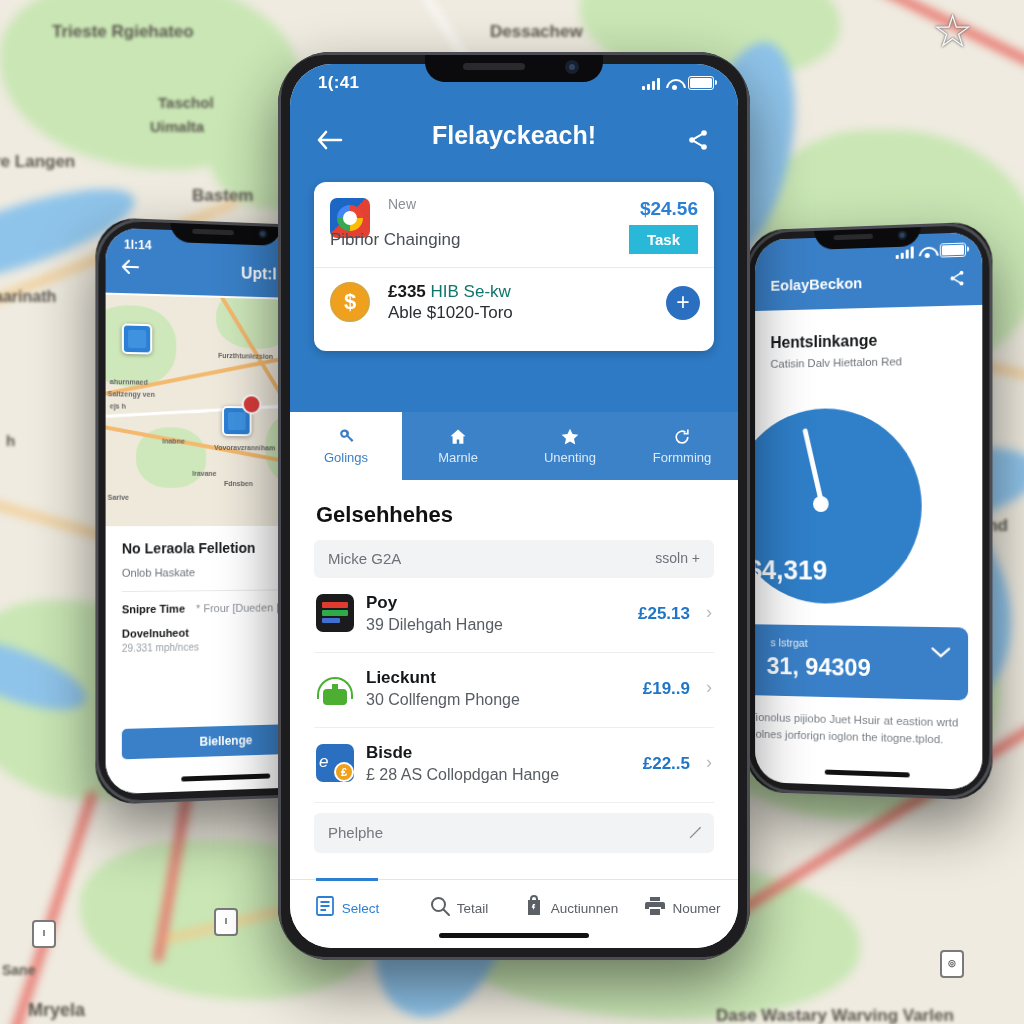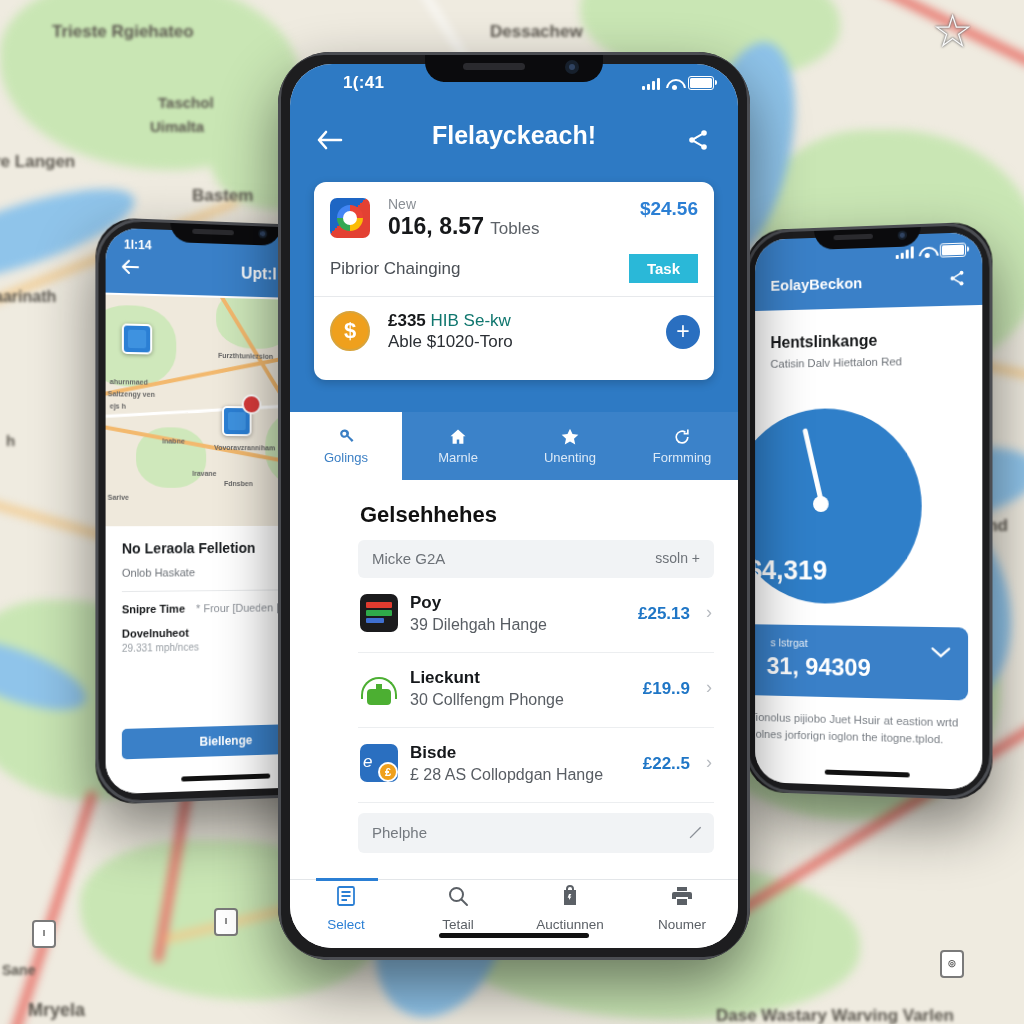--- a/index.html
+++ b/index.html
@@ -48,21 +48,21 @@
   .notch .cam{position:absolute;background:#17202c;border-radius:50%;}
   .notch .cam::after{content:"";position:absolute;left:26%;top:26%;width:48%;height:48%;
          border-radius:50%;background:#2f4260;}
 
   .homebar{position:absolute;bottom:8px;left:50%;transform:translateX(-50%);
            height:5px;background:#111;border-radius:3px;}
 
   
   .blue{background:#2e7ac4;}
   .statusbar{position:absolute;top:0;left:0;right:0;height:44px;color:#fff;}
-  .statusbar .time{position:absolute;left:28px;top:9px;font-size:17px;font-weight:bold;letter-spacing:.3px;margin-left:25px;}
+  .statusbar .time{position:absolute;left:28px;top:9px;font-size:17px;font-weight:bold;letter-spacing:.3px;}
   .statusbar .icons{position:absolute;right:24px;top:12px;display:flex;align-items:flex-end;gap:6px;}
   .bars{display:flex;align-items:flex-end;gap:2px;height:12px;}
   .bars i{display:block;width:3px;background:#fff;border-radius:1px;}
   .bars i:nth-child(1){height:4px}.bars i:nth-child(2){height:6px}
   .bars i:nth-child(3){height:9px}.bars i:nth-child(4){height:12px}
   .wifi{width:16px;height:12px;position:relative;}
   .wifi::before{content:"";position:absolute;left:0;top:1px;width:16px;height:16px;
     border:2.5px solid #fff;border-radius:50%;clip-path:polygon(0 0,100% 0,100% 45%,0 45%);}
   .wifi::after{content:"";position:absolute;left:5.5px;top:7px;width:5px;height:5px;background:#fff;border-radius:50%;}
   .batt{width:24px;height:12px;border:1.6px solid #fff;border-radius:3px;position:relative;}
@@ -103,39 +103,39 @@
   .plus{position:absolute;right:14px;top:18px;width:34px;height:34px;border-radius:50%;
         background:#2a6fc0;color:#fff;font-size:23px;text-align:center;line-height:32px;}
 
   .tabs{position:absolute;left:0;right:0;top:348px;height:68px;display:flex;}
   .tab{flex:1;position:relative;display:flex;flex-direction:column;align-items:center;justify-content:center;
        background:#3b82c9;color:#dbe9f7;gap:3px;}
   .tab.active{background:#fff;color:#3b7fc4;}
   .tab .tlabel{font-size:13px;}
   .tabsvg{width:20px;height:20px;display:block;}
 
-  .listarea{position:absolute;left:0;right:0;top:416px;bottom:68px;background:#fff;overflow:hidden;margin-left:44px;}
+  .listarea{position:absolute;left:0;right:0;top:416px;bottom:68px;background:#fff;overflow:hidden;}
   .sect-title{margin:22px 26px 12px;font-size:22px;font-weight:bold;color:#111;}
   .filter{margin:0 24px;height:38px;background:#f1f3f5;border-radius:6px;position:relative;}
   .filter .ft{position:absolute;left:14px;top:10px;font-size:15px;color:#6d7278;}
   .filter .fr{position:absolute;right:14px;top:10px;font-size:14px;color:#6d7278;}
   .lrow{position:relative;margin:0 24px;height:74px;border-bottom:1px solid #eceef0;}
   .lico{position:absolute;left:2px;top:16px;width:38px;height:38px;border-radius:7px;}
   .lrow .n{position:absolute;left:52px;top:15px;font-size:17px;font-weight:bold;color:#15181b;}
   .lrow .d{position:absolute;left:52px;top:38px;font-size:16px;color:#585d63;}
   .lrow .p{position:absolute;right:24px;top:26px;font-size:17px;font-weight:bold;color:#1f76c6;}
   .lrow .ch{position:absolute;right:2px;top:24px;font-size:18px;color:#b7bbc0;}
   .footrow{margin:10px 24px 0;height:40px;background:#f1f3f5;border-radius:6px;position:relative;}
   .footrow .ft{position:absolute;left:14px;top:11px;font-size:15px;color:#74797f;}
   .footrow .fc{position:absolute;right:16px;top:10px;font-size:16px;color:#8b9097;transform:rotate(45deg);}
 
   .tabbar{position:absolute;left:0;right:0;bottom:0;height:68px;background:#fff;
           border-top:1px solid #e3e6e9;display:flex;}
   .tabbar .acc{position:absolute;left:26px;top:-2px;width:62px;height:3px;background:#2b7fd4;}
-  .bitem{flex:1;display:flex;flex-direction:column;align-items:center;justify-content:center;gap:5px;
+  .bitem{flex:1;display:flex;flex-direction:row;align-items:center;justify-content:center;gap:5px;
          color:#5b6066;padding-bottom:12px;}
   .bitem.active{color:#2b7fd4;}
   .bitem .blabel{font-size:13.5px;}
 
   
   .lp-head{position:absolute;top:0;left:0;right:0;height:64px;background:#3a80c8;color:#fff;}
   .lp-time{position:absolute;left:18px;top:9px;font-size:12px;font-weight:bold;}
   .lp-title{position:absolute;right:22px;top:32px;font-size:16px;font-weight:bold;}
   .lp-back{position:absolute;left:14px;top:30px;}
   .lp-map{position:absolute;top:66px;left:0;right:0;height:228px;background:#efe9dc;overflow:hidden;}
@@ -388,24 +388,20 @@
         </svg>
       </div>
     </div>
 
     <div class="card">
       <div class="top">
         <div class="logo-sq">
             <div class="g"></div>
           </div>
         <div class="lbl">New</div>
-        <div class="amt">
-          <span>016, 8.57</span>
-          <small>Tobles</small>
-        </div>
         <div class="price">$24.56</div>
         <div class="row2">
           <div class="sub">Pibrior Chainging</div>
           <div class="badge">Task</div>
         </div>
       </div>
       <div class="sep"></div>
       <div class="bot">
         <div class="coin">$</div>
         <div class="l1">

